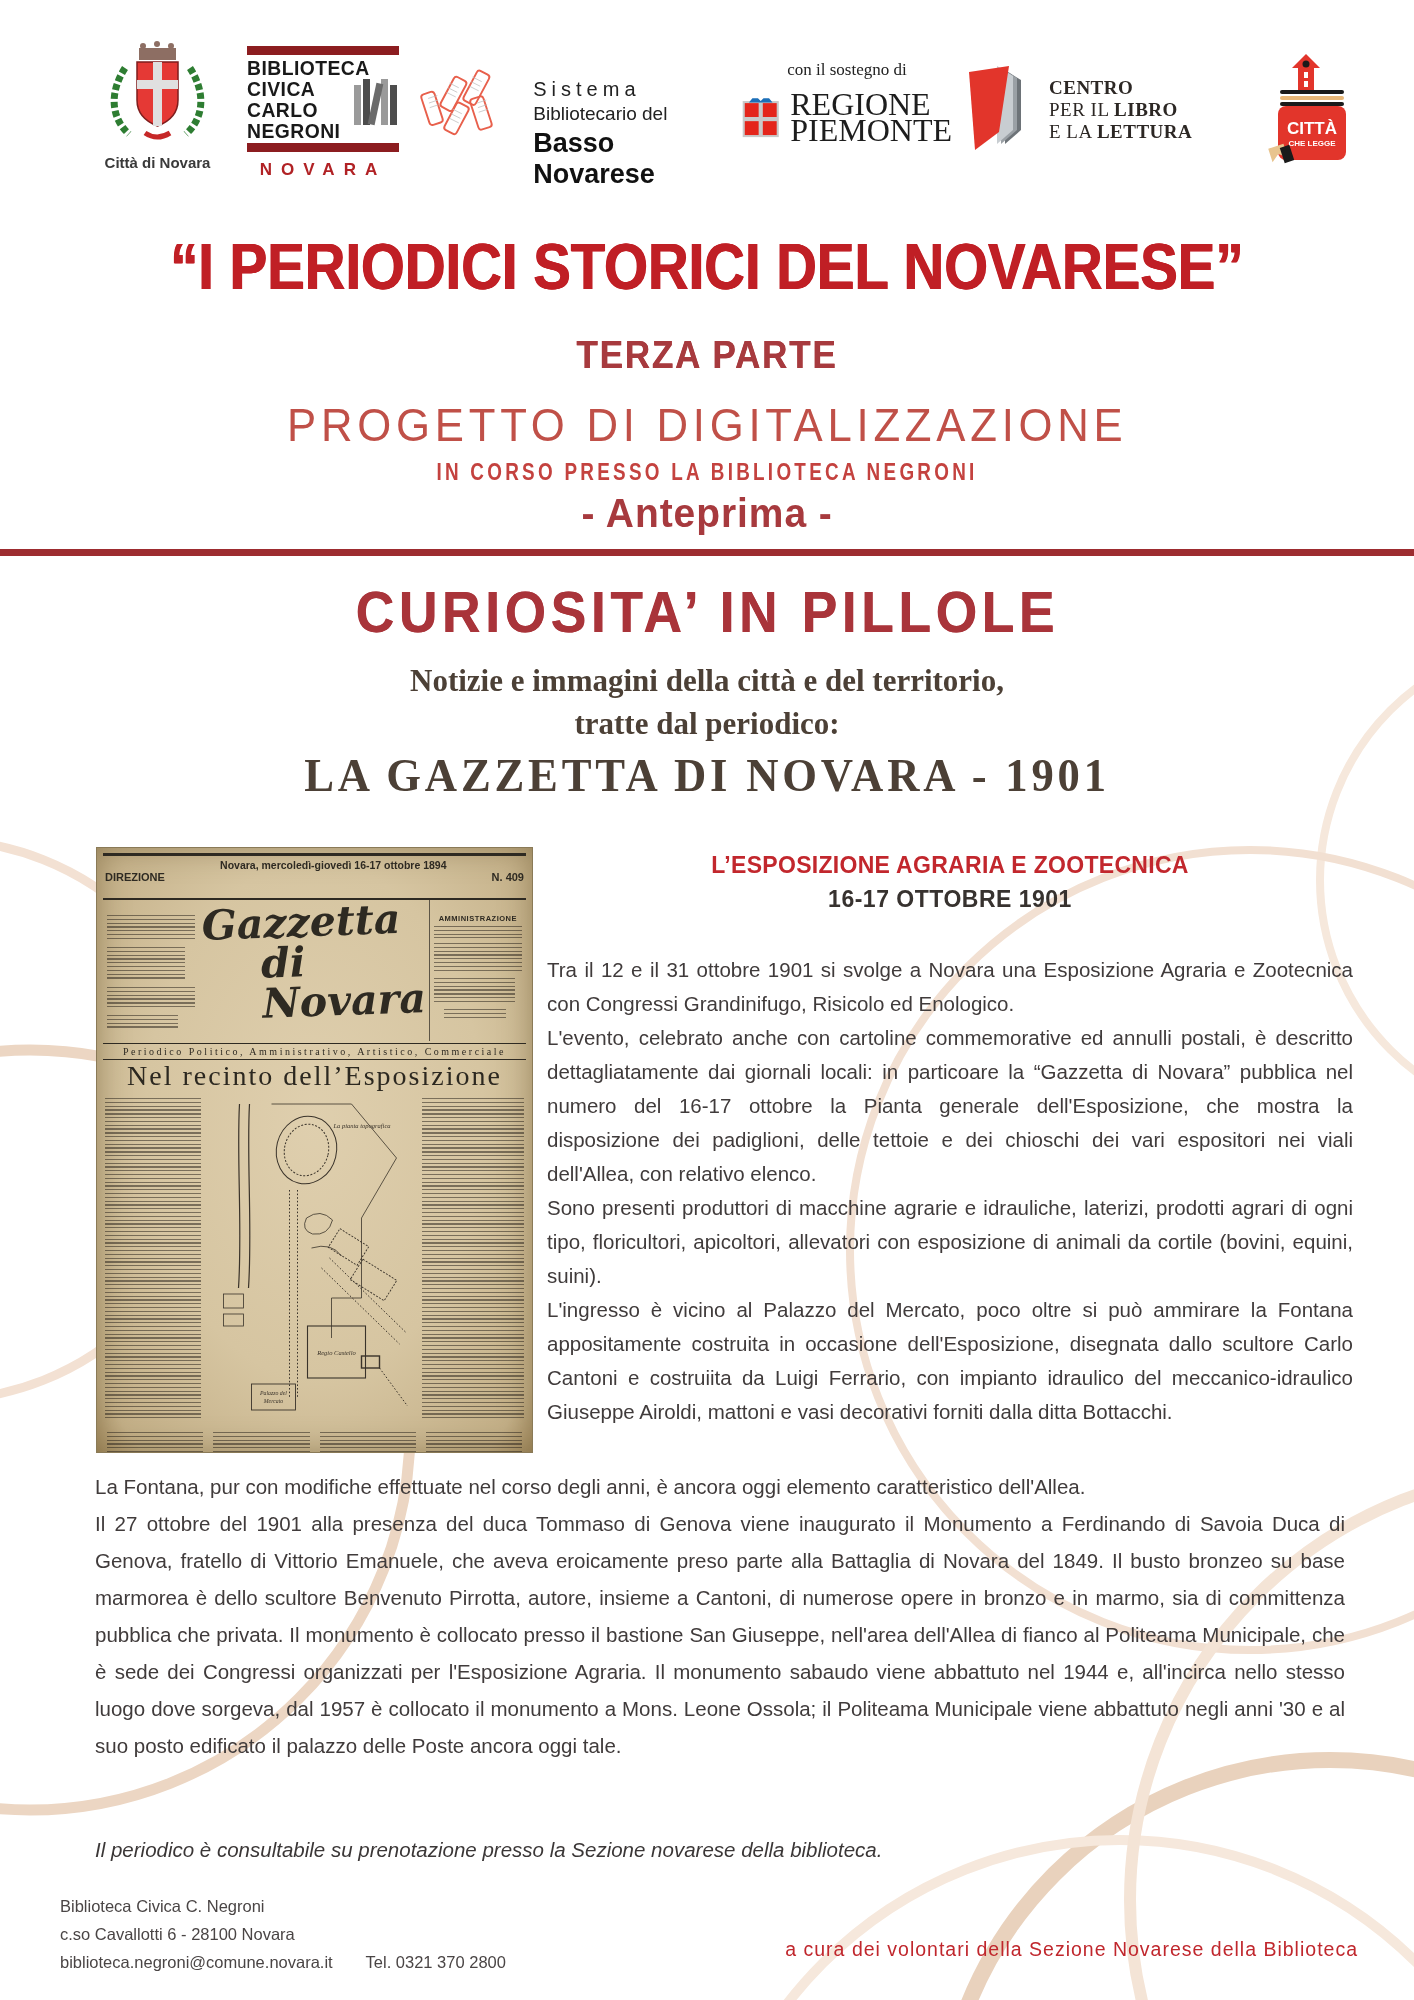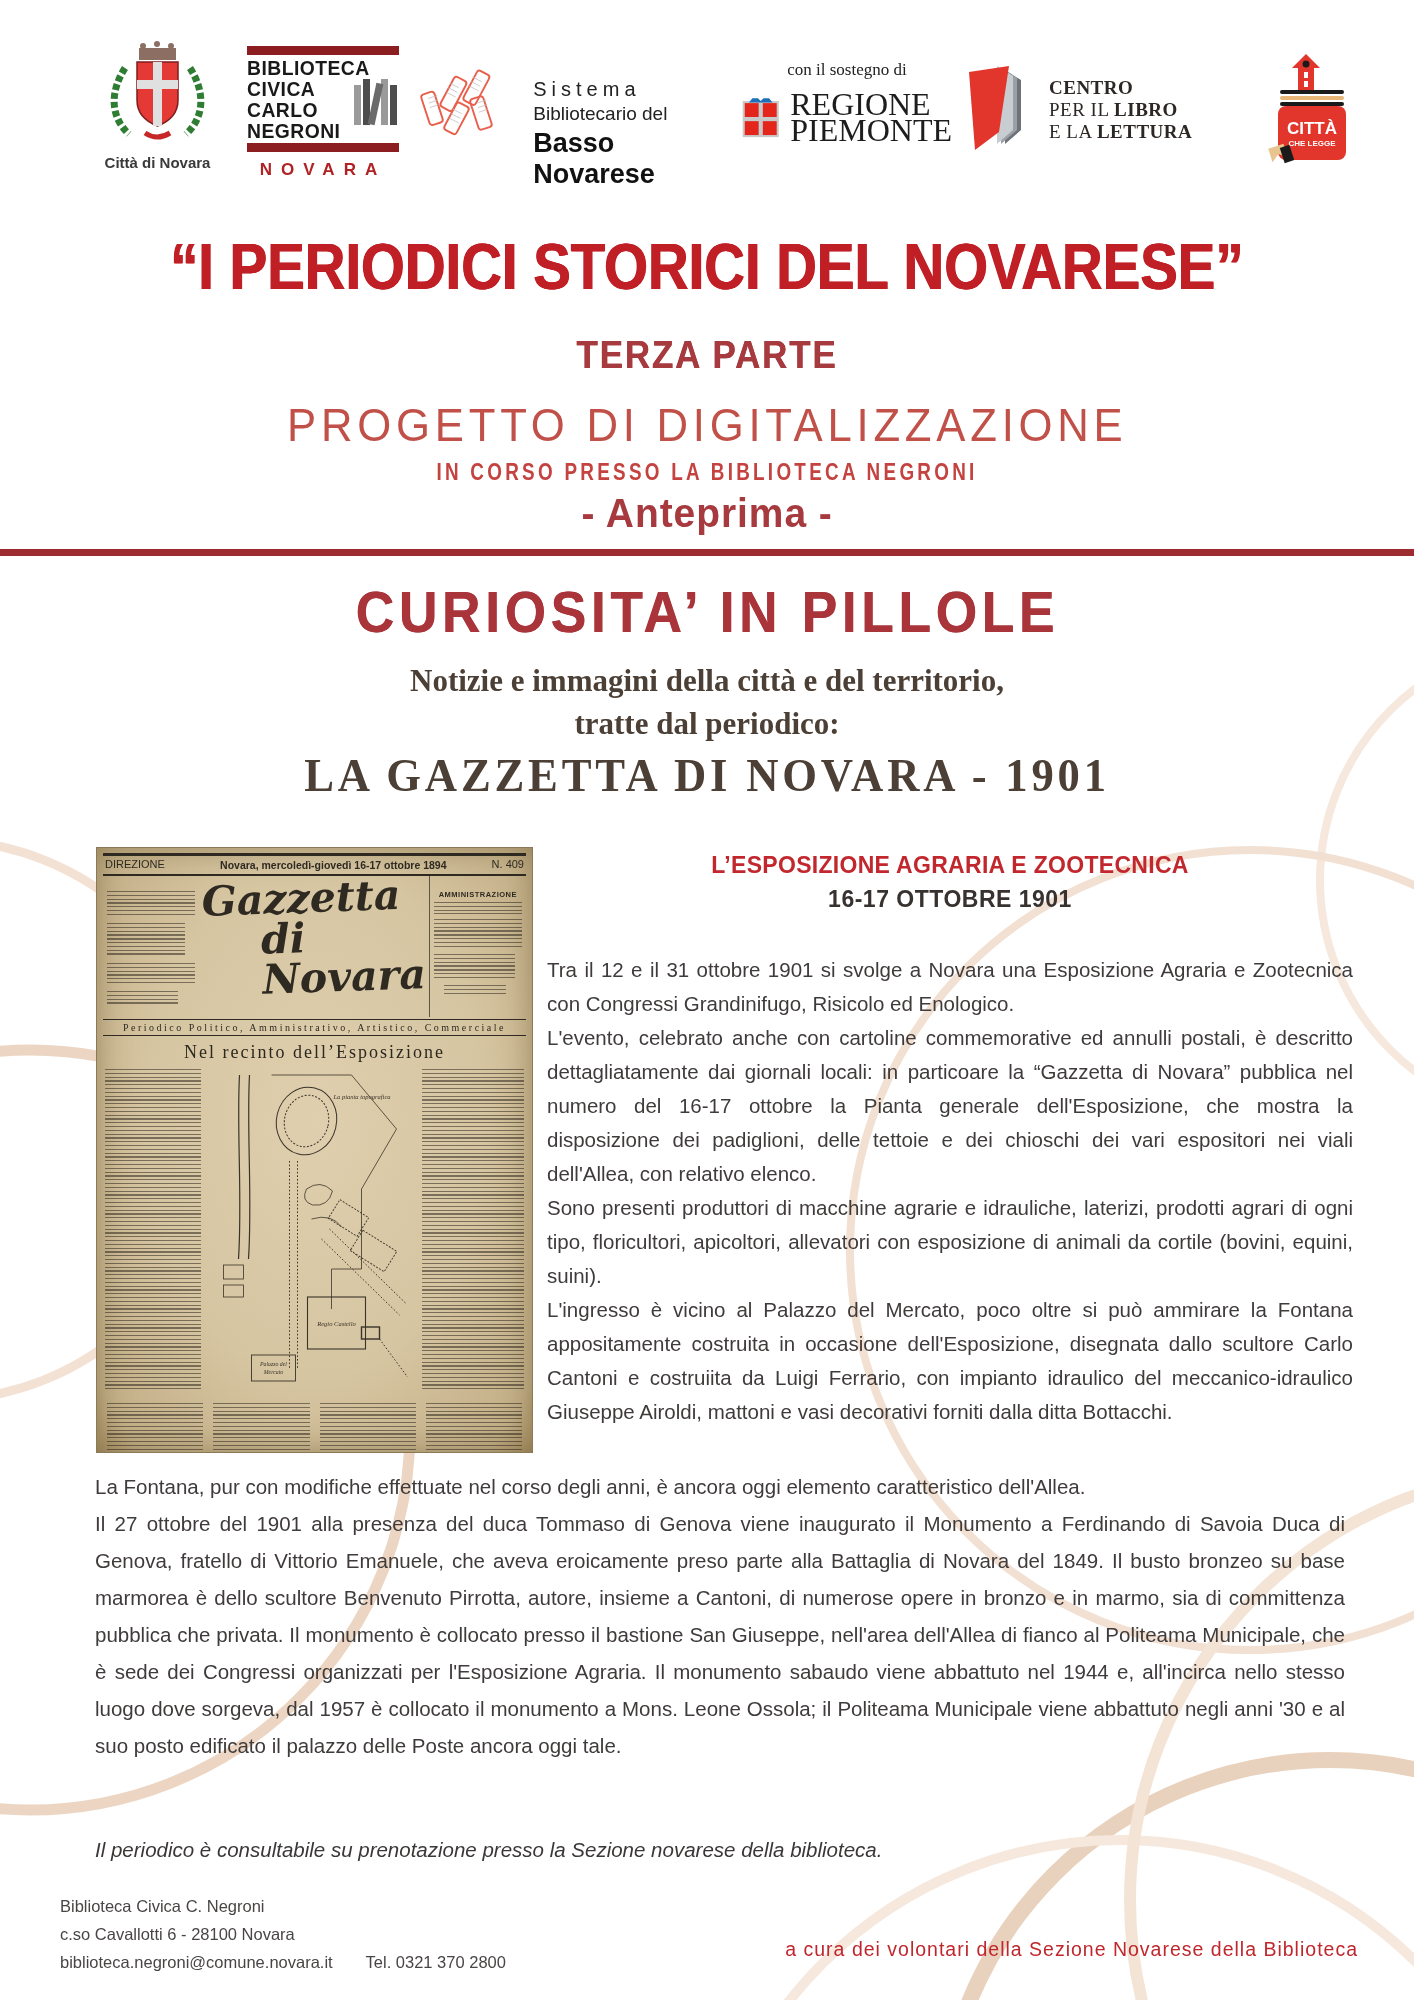--- a/index.html
+++ b/index.html
@@ -62,35 +62,35 @@
   .foot{left:60px;top:1892px;font-size:16.5px;line-height:28px;color:#4a4545;}
   .credit{top:1938px;right:56px;font-size:19.5px;color:#c0272d;letter-spacing:1px;}
   
   .paper{left:97px;top:848px;width:435px;height:604px;background:
          radial-gradient(ellipse at 50% 45%, #dfcfae 0%, #d6c5a1 55%, #c3af87 90%, #ac9468 100%);
          box-shadow:inset 0 0 30px rgba(105,85,45,.5), 0 0 0 1px #8a7a57;
          color:#2e2a22;overflow:hidden;}
   .p-head{display:flex;align-items:stretch;border-bottom:2px solid #2e2a22;margin:5px 6px 0 6px;
           border-top:3px solid #2e2a22;}
   .p-dateline{flex:1;text-align:center;font-size:10.5px;font-weight:bold;padding:3px 0;}
-  .p-issue{font-size:11px;font-weight:normal;padding:2px 2px;}
+  .p-issue{font-size:11px;font-weight:bold;padding:15px 2px;}
   .p-cols{display:flex;margin:0 6px;}
   .p-side{width:96px;padding:12px 4px;}
   .p-side .lbl{font-size:7.5px;font-weight:bold;text-align:center;letter-spacing:.5px;margin:2px 0 3px 0;}
   .p-mast{flex:1;padding:2px 4px;}
   .gaz{font-family:"DejaVu Serif",serif;font-style:italic;font-weight:bold;font-size:41px;
        line-height:40px;transform:rotate(-2deg);}
   .gaz .l2{margin-left:58px;}
   .ftxt{background-image:repeating-linear-gradient(to bottom,rgba(45,38,30,.55) 0 1.3px,
          transparent 1.3px 3.8px);}
   .p-subrow{margin:2px 6px 0 6px;border-top:1.5px solid #2e2a22;border-bottom:1px solid #2e2a22;
             text-align:center;font-family:"Liberation Serif",serif;font-size:10px;
             letter-spacing:2.5px;padding:2px 0;}
-  .p-headline{font-family:"Liberation Serif",serif;font-size:18px;letter-spacing:2px;
-              text-align:center;margin-top:6px;color:#2c2820;}
+  .p-headline{font-family:"Liberation Serif",serif;font-size:28px;letter-spacing:2px;
+              text-align:center;margin-top:0;color:#2c2820;}
   .p-bodyrow{display:flex;margin:6px 8px 0 8px;gap:6px;}
   .p-colL{width:96px;height:322px;}
   .p-colR{width:102px;height:322px;}
   .p-map{flex:1;position:relative;}
   .p-list{display:flex;gap:10px;margin:8px 10px 0 10px;}
   .p-list .lc{flex:1;height:128px;}
 </style>
 </head>
 <body>
 

